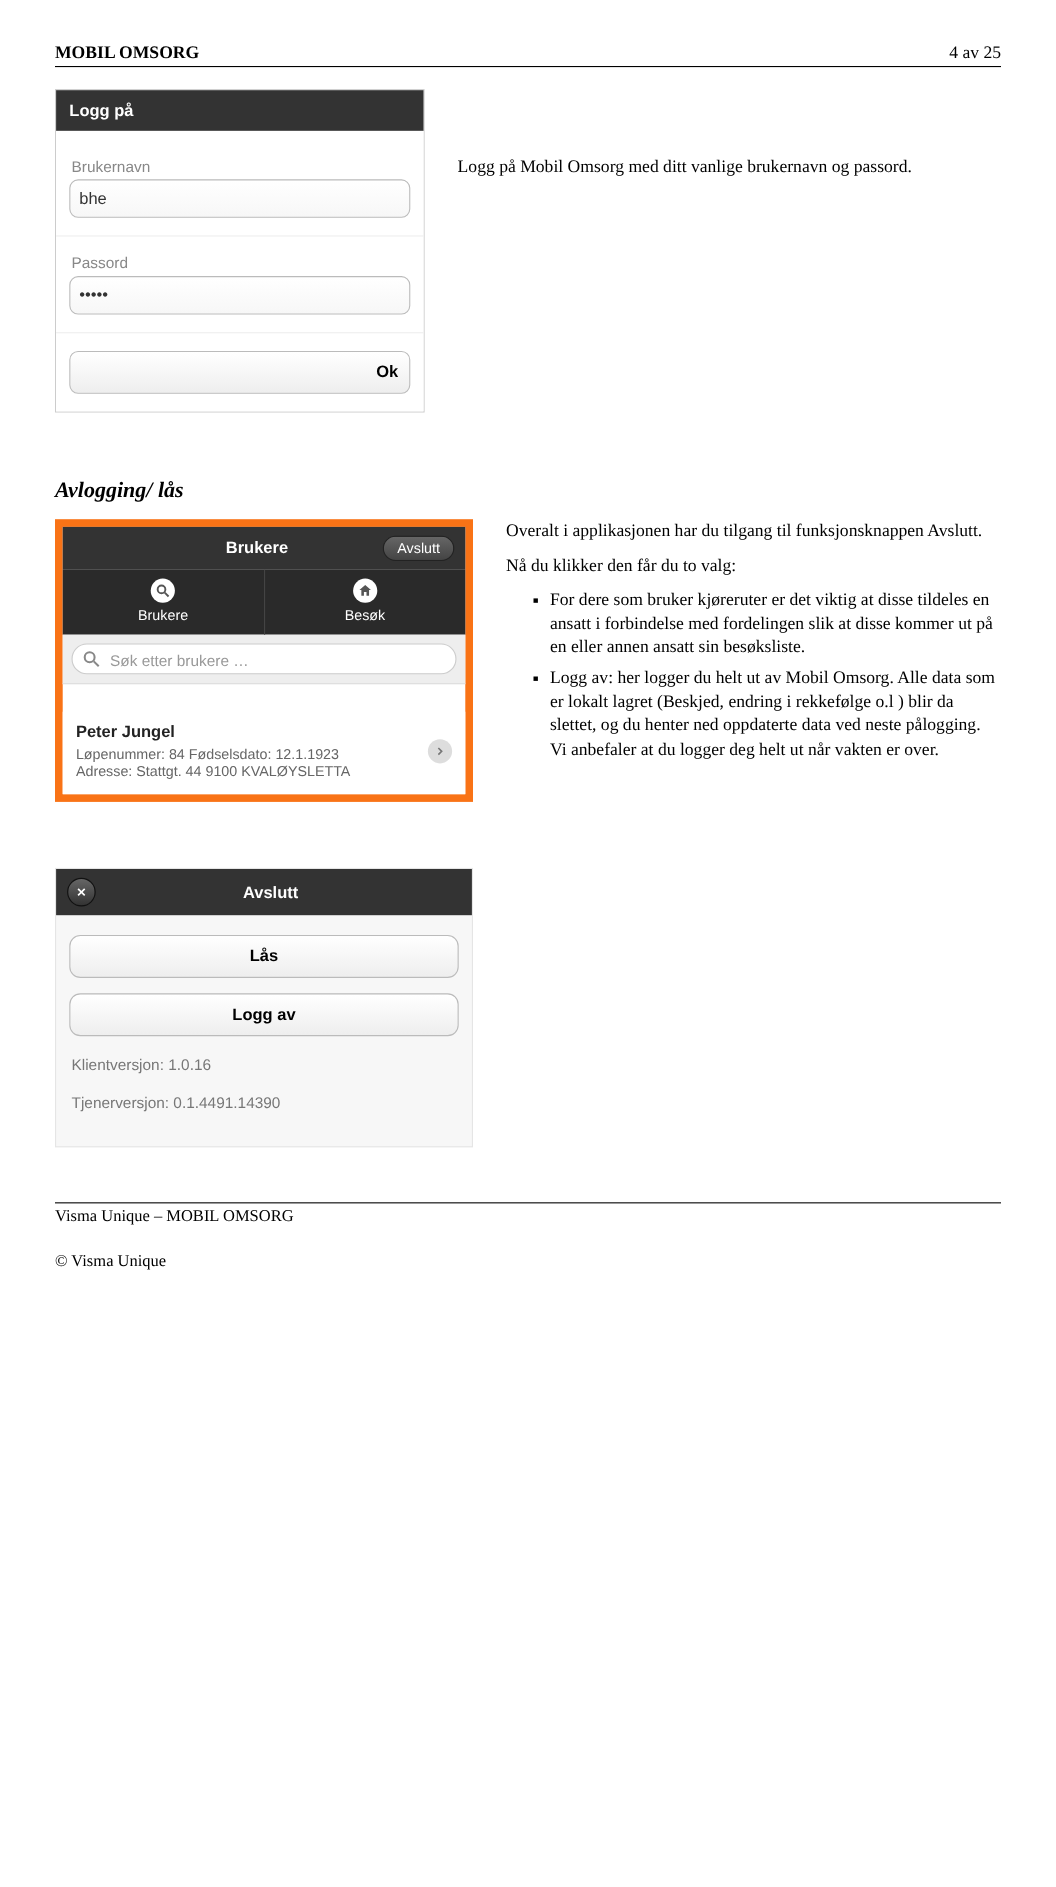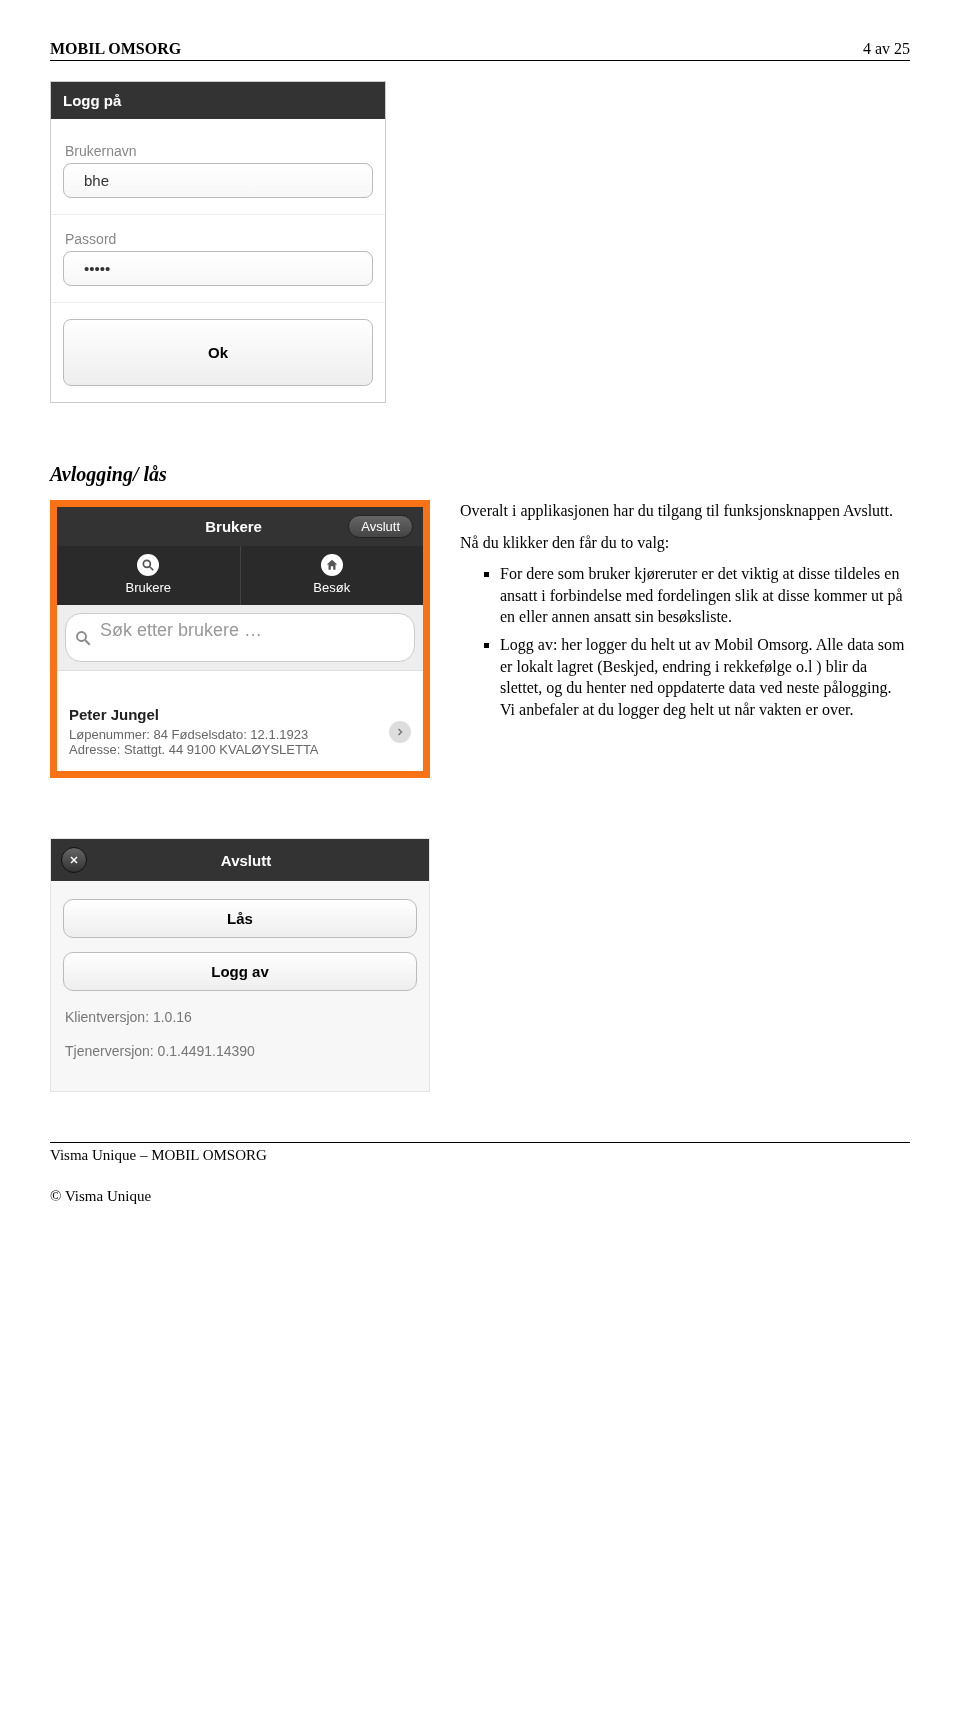--- a/index.html
+++ b/index.html
@@ -41,33 +41,33 @@
     padding: 10px 12px;
     font-weight: bold;
     font-size: 15px;
   }
   .login-body { padding: 10px 12px 16px 12px; background: #fff; }
   .login-label { color: #888; font-size: 14px; margin: 14px 0 4px 2px; }
   .login-input {
     width: 100%;
     border: 1px solid #bbb;
     border-radius: 8px;
-    padding: 8px 20px;
+    padding: 8px 8px;
     font-size: 15px;
     color: #333;
     background: linear-gradient(#fff,#f7f7f7);
   }
   .login-divider { border-bottom:1px solid #eee; margin: 16px -12px; }
   .login-ok {
     width: 100%;
     border: 1px solid #bbb;
     border-radius: 8px;
-    padding: 24px;
+    padding: 10px;
     background: linear-gradient(#fff,#eee);
-    text-align: center;
+    text-align: right;
     font-weight: bold;
     font-size: 15px;
   }
 
   .row1-right {
     flex: 1;
     padding-top: 60px;
     font-size: 16px;
     line-height: 1.35;
   }
@@ -132,23 +132,23 @@
   }
   .search-row {
     background: #eee;
     padding: 8px;
     border-bottom: 1px solid #ddd;
   }
   .search-pill {
     background: #fff;
     border: 1px solid #ccc;
     border-radius: 16px;
-    padding: 6px 10px 20px 34px;
+    padding: 6px 10px 4px 34px;
     color: #999;
-    font-size: 18px;
+    font-size: 14px;
     position: relative;
   }
   .search-pill .sicon {
     position:absolute; left:8px; top:50%; transform:translateY(-50%);
     width:18px; height:18px; color:#888;
   }
   .user-item {
     display: flex;
     justify-content: space-between;
     padding: 10px 12px 14px 12px;
@@ -229,20 +229,21 @@
     <div class="login-body">
       <div class="login-label">Brukernavn</div>
       <input class="login-input" value="bhe" style="">
       <div class="login-divider"></div>
       <div class="login-label">Passord</div>
       <input class="login-input" type="text" value="•••••" style="">
       <div class="login-divider"></div>
       <div class="login-ok">Ok</div>
     </div>
   </div>
+  <div class="row1-right">Logg på Mobil Omsorg med ditt vanlige brukernavn og passord.</div>
 </div>
 
 <div class="section-title">Avlogging/ lås</div>
 
 <div class="row2">
   <div class="brukere-shot">
     <div class="brukere-bar">
       <span style="width:52px;"></span>
       <span class="title">Brukere</span>
       <span class="pill">Avslutt</span>

